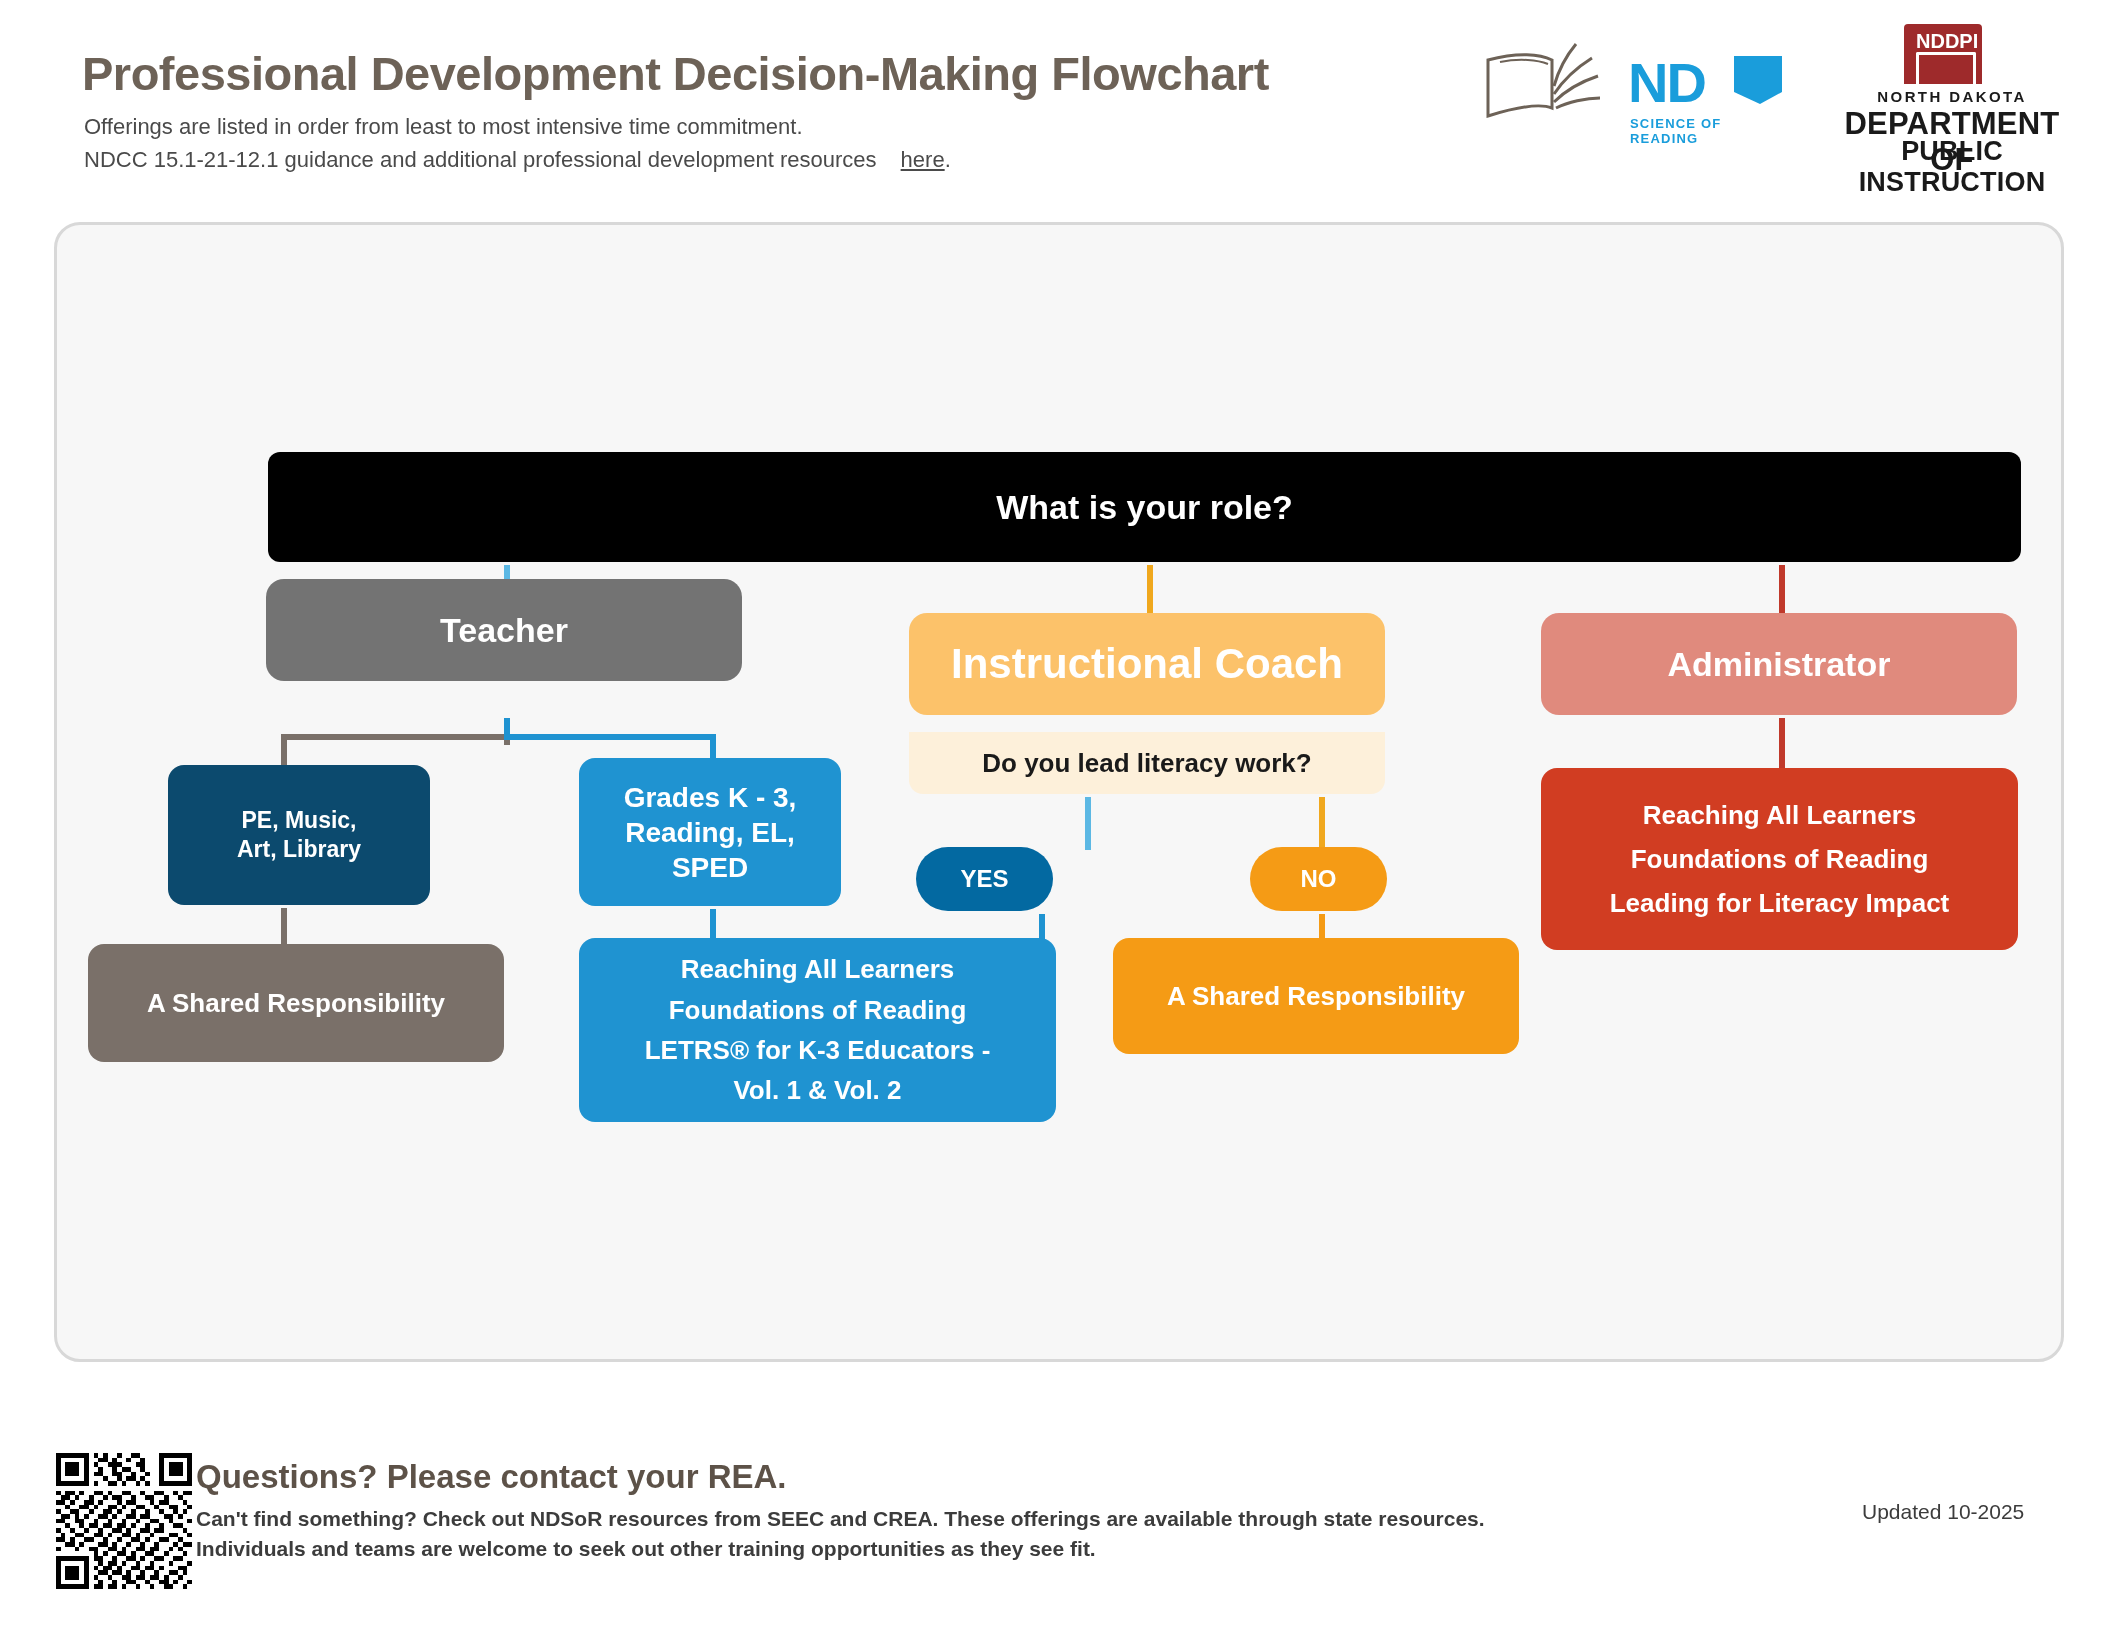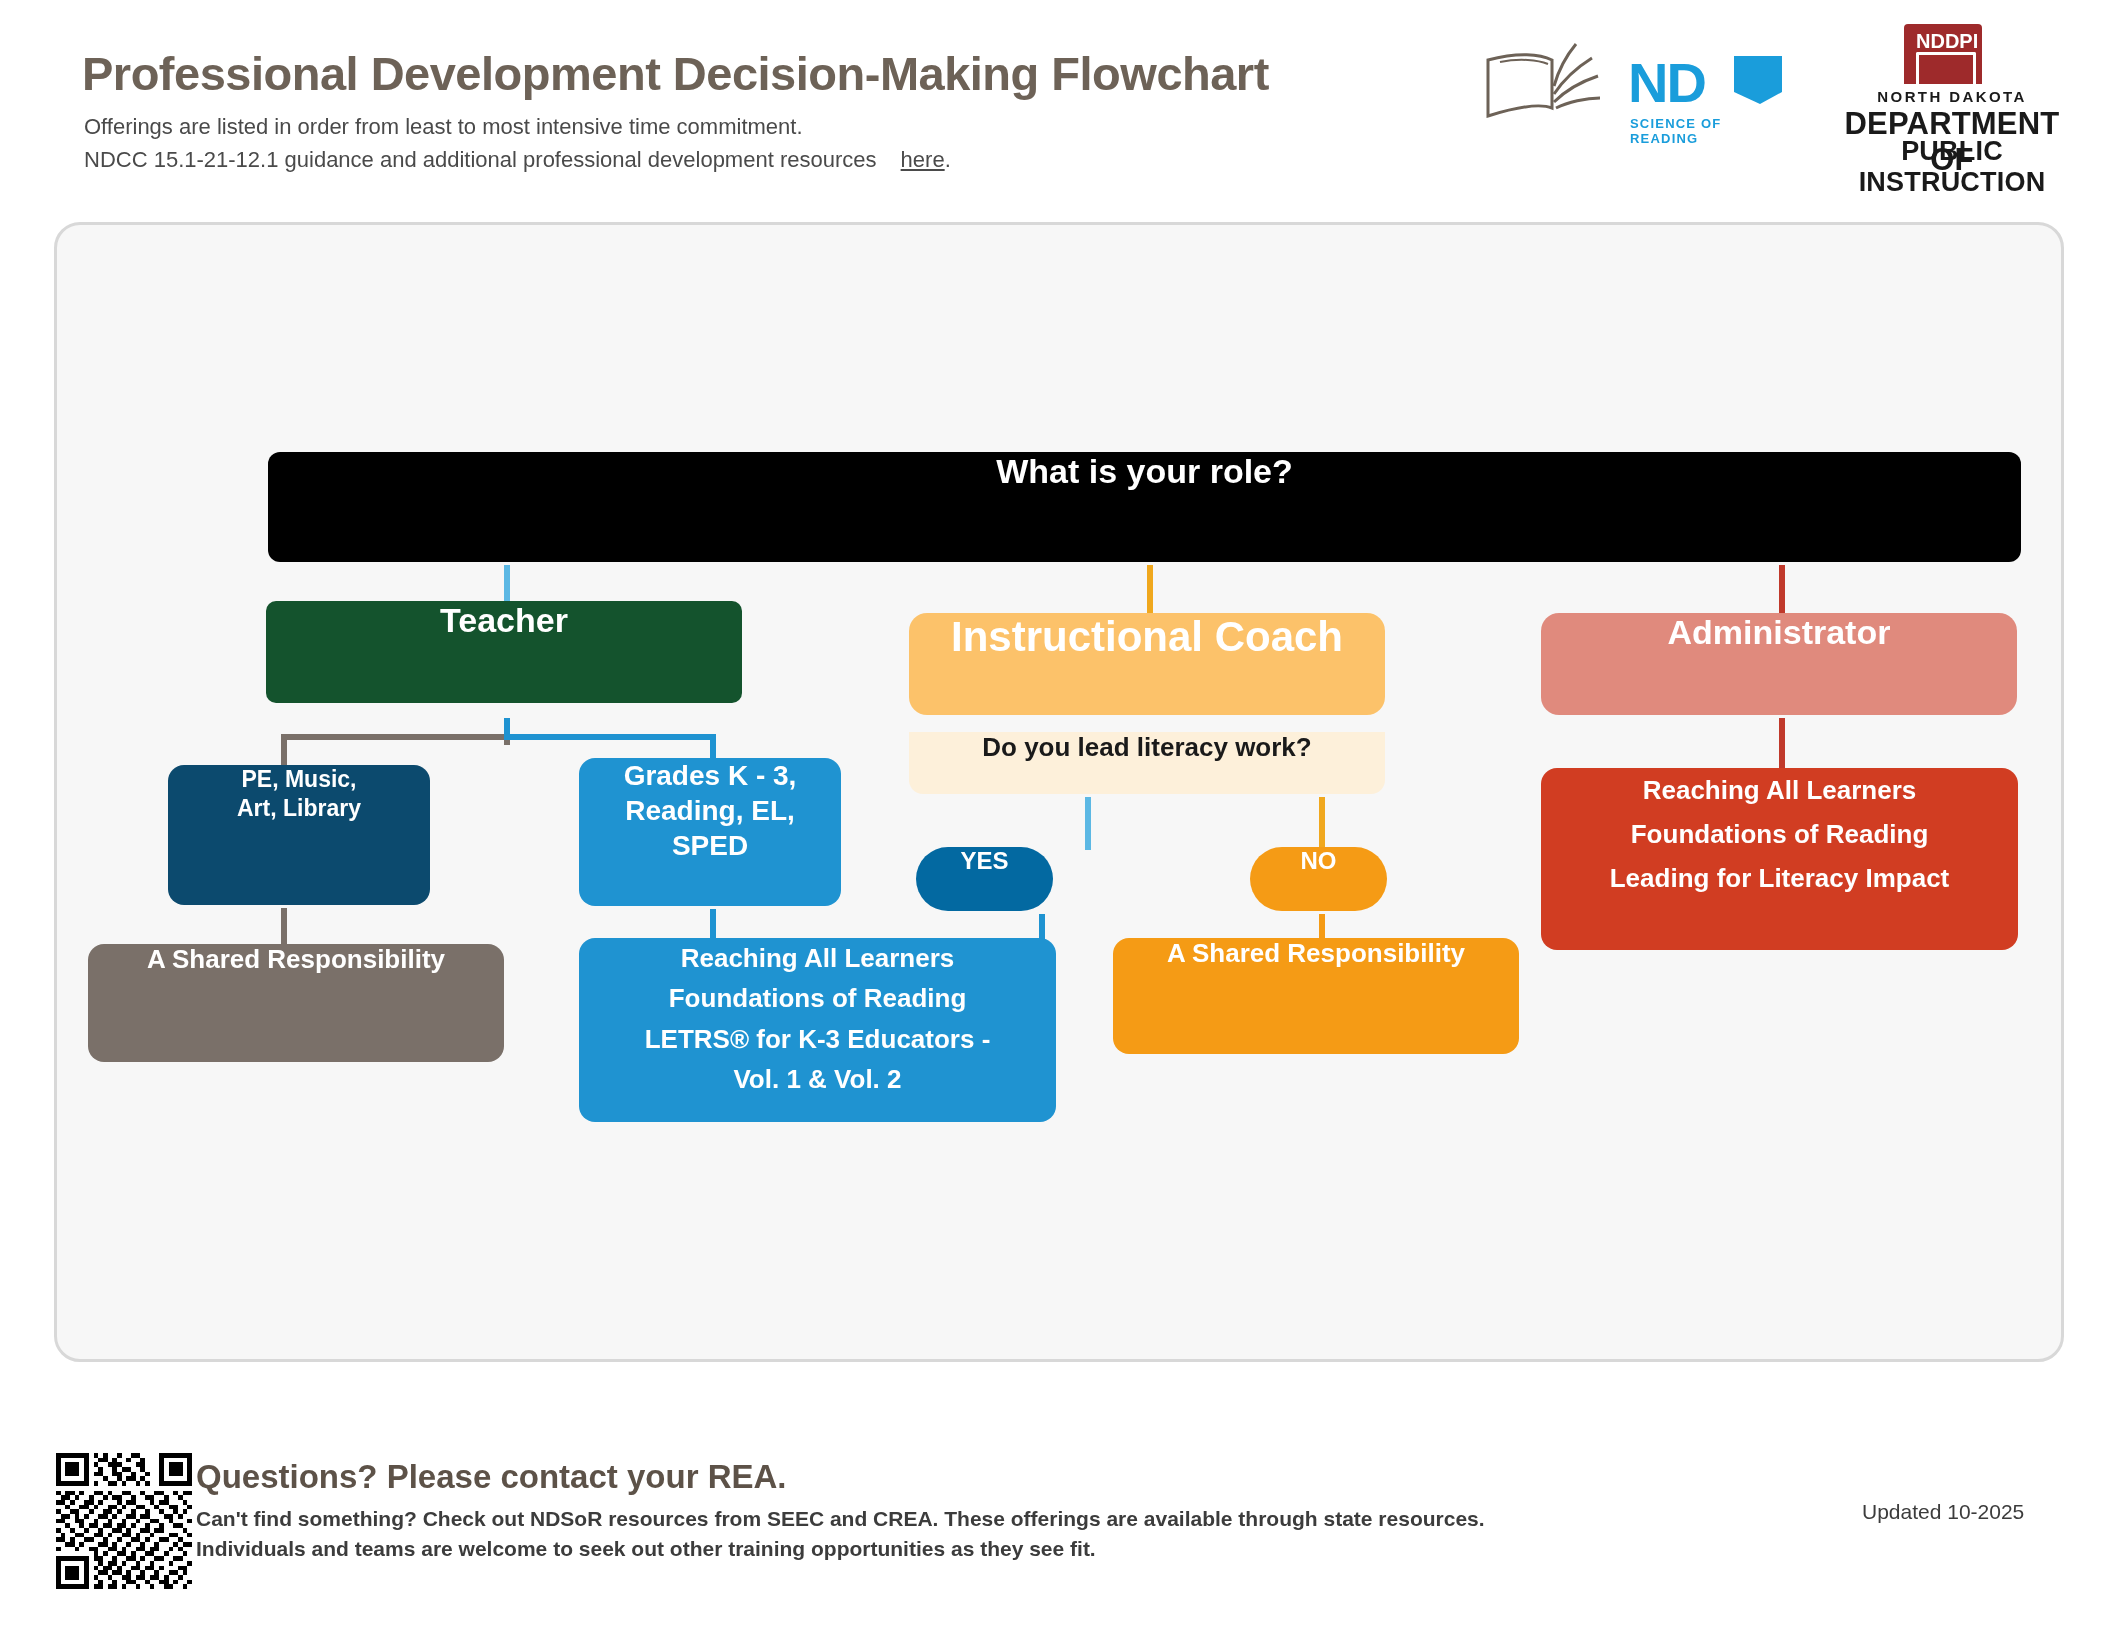--- a/index.html
+++ b/index.html
@@ -173,40 +173,41 @@
   }
 
   
   .node {
     position: absolute;
     z-index: 2;
     box-sizing: border-box;
     display: flex;
     flex-direction: column;
     align-items: center;
+    justify-content: center;
     text-align: center;
     border-radius: 16px;
     color: #ffffff;
     font-weight: bold;
   }
   .node .line { display: block; }
 
   #n-role {
     left: 268px; top: 452px;
     width: 1753px; height: 110px;
     background: #000000;
     font-size: 34px;
     border-radius: 12px;
   }
   #n-teacher {
-    left: 266px; top: 601px;
+    left: 266px; top: 579px;
     width: 476px; height: 102px;
-    background: #14532d;
+    background: #737373;
     font-size: 34px;
-    border-radius: 10px;
+    border-radius: 18px;
   }
   #n-coach {
     left: 909px; top: 613px;
     width: 476px; height: 102px;
     background: #fcc26a;
     font-size: 42px;
     border-radius: 18px;
   }
   #n-admin {
     left: 1541px; top: 613px;

